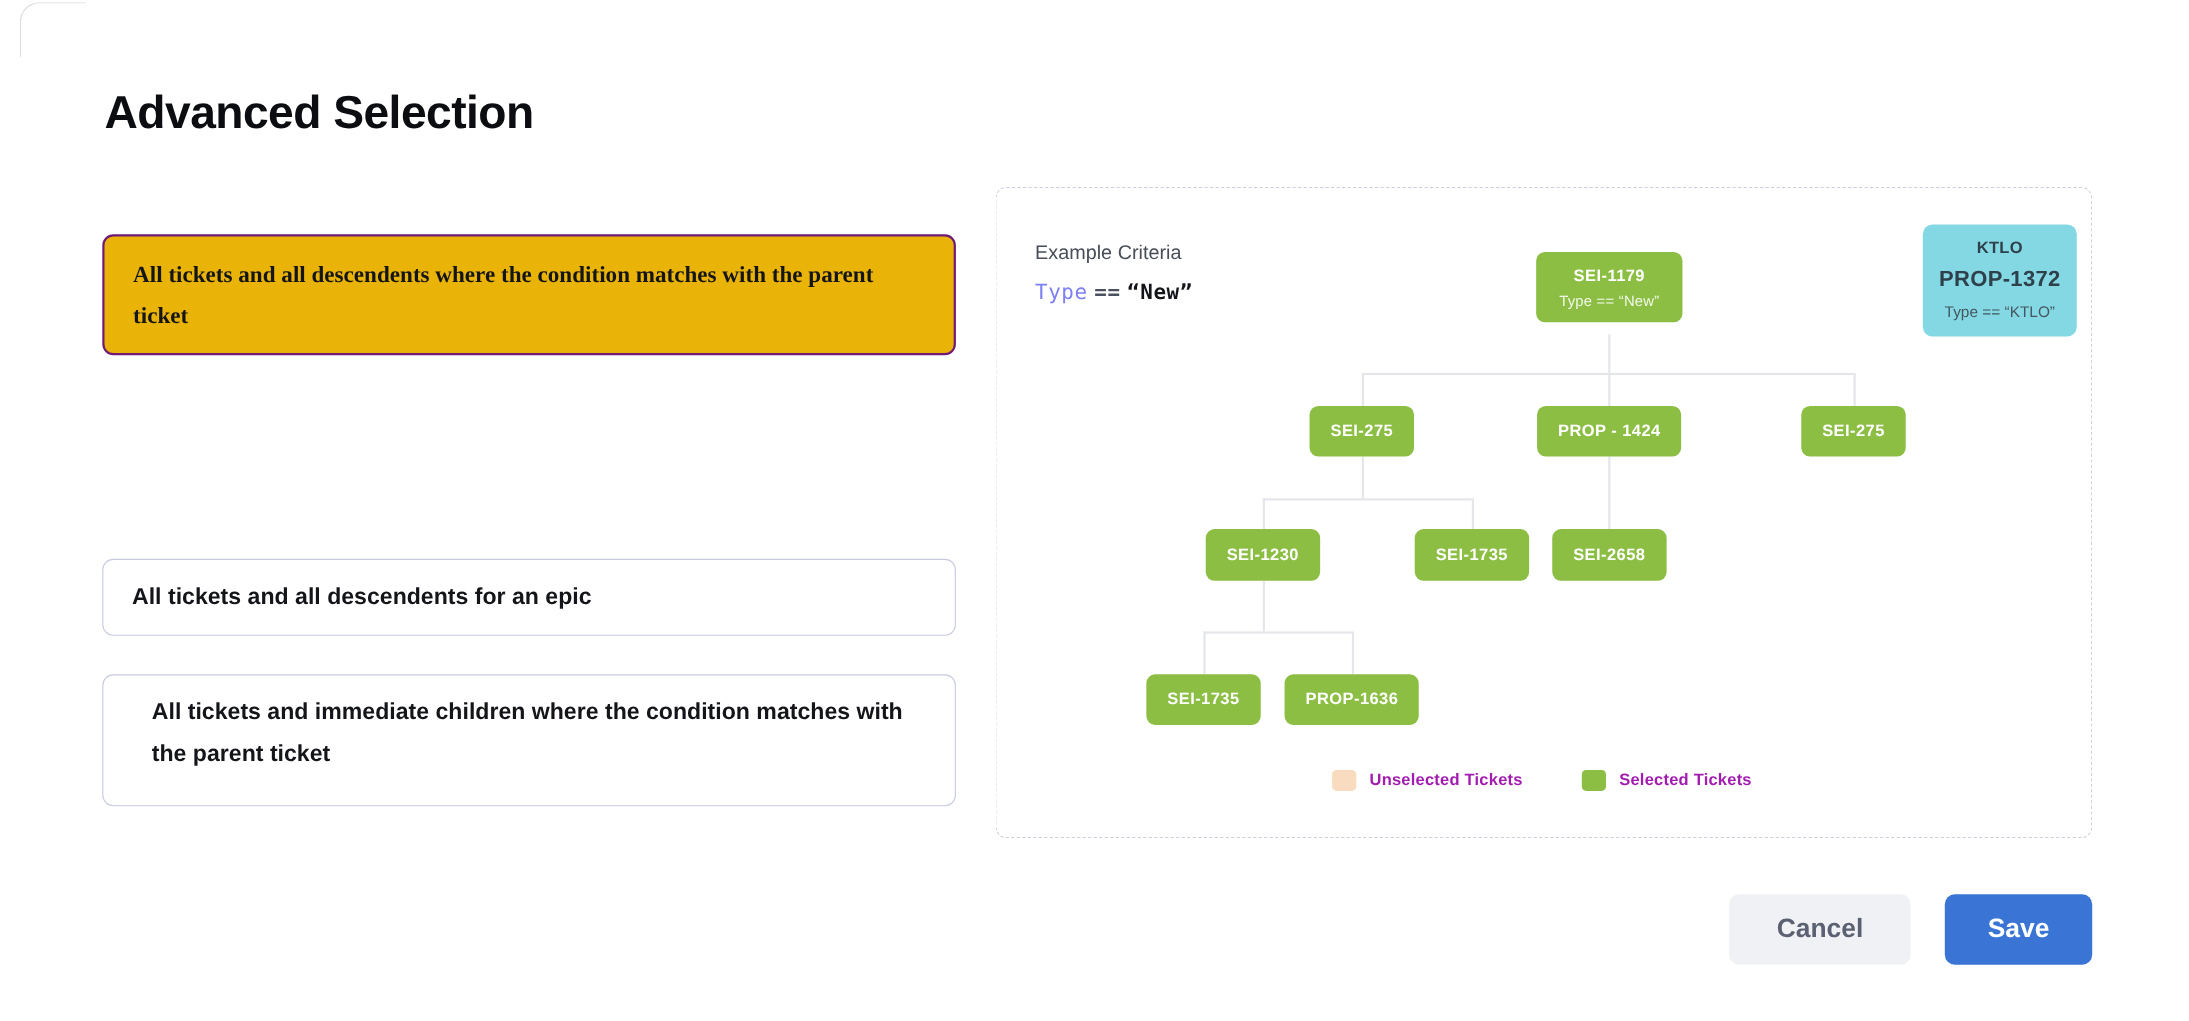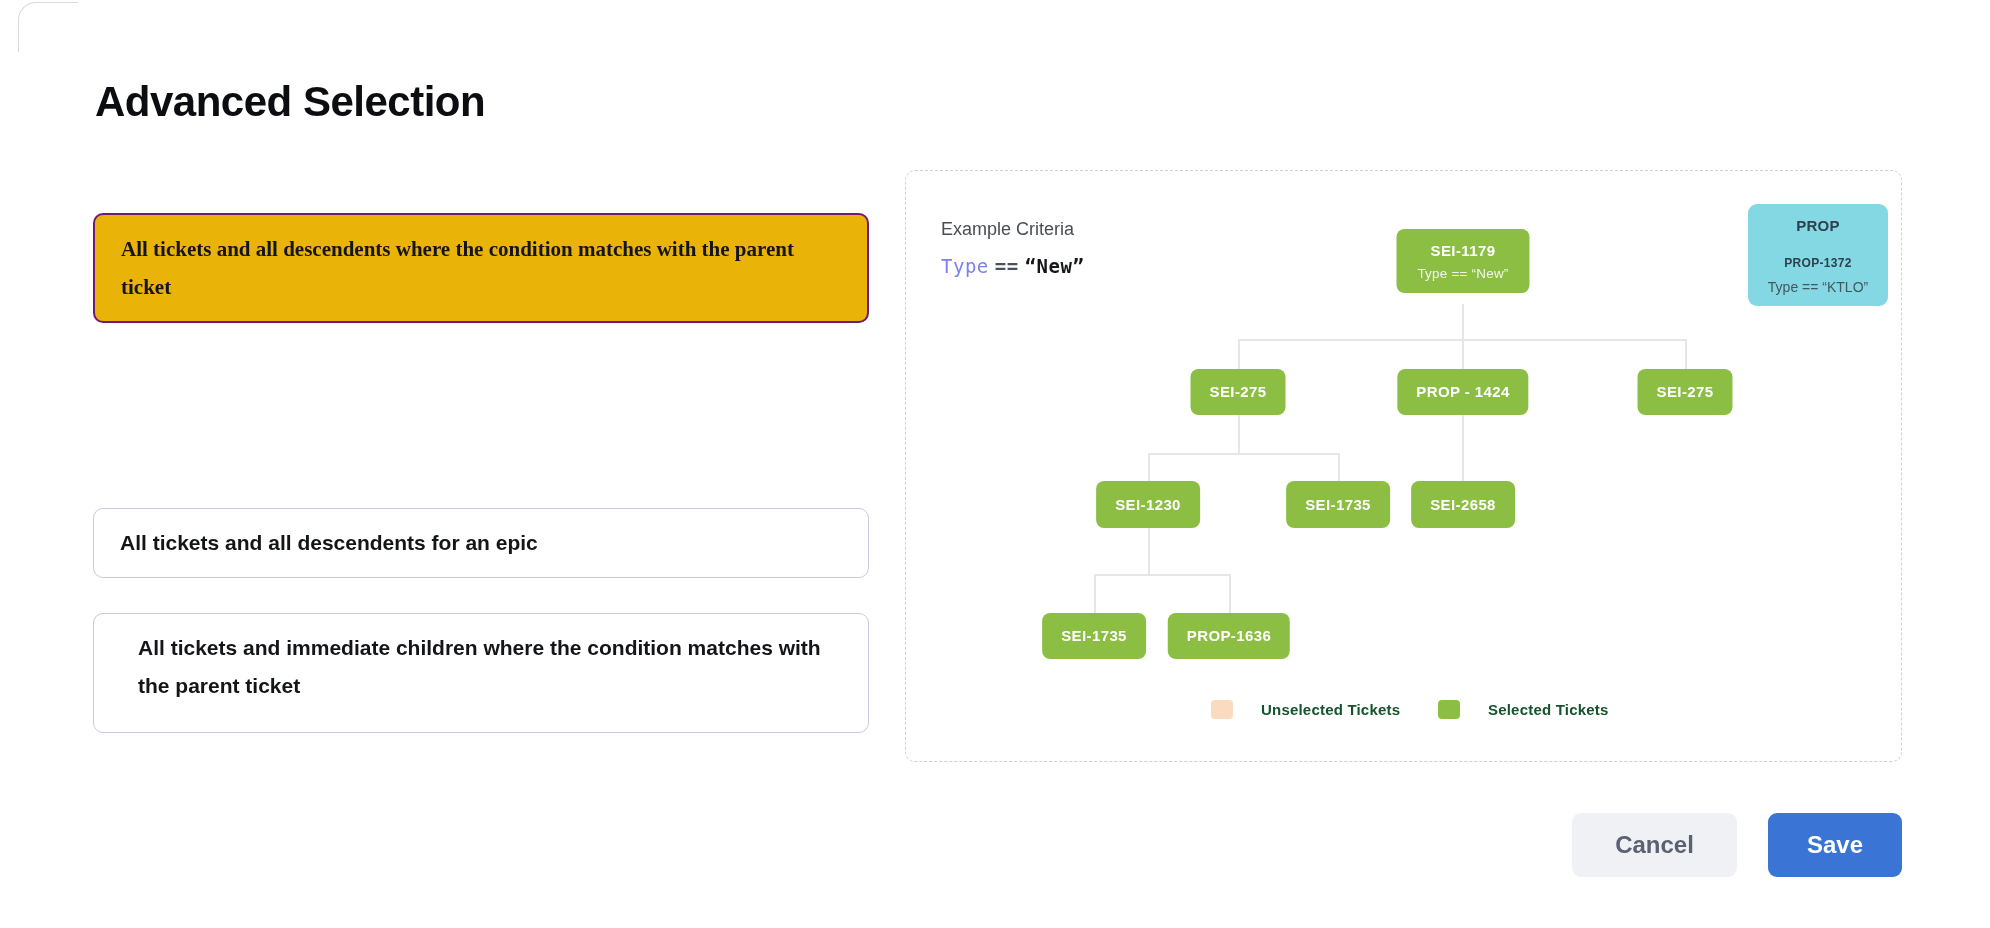--- a/index.html
+++ b/index.html
@@ -34,40 +34,40 @@
   .criteria-label { position:absolute; left:35px; top:48px; font-size:18px; color:#484d57; }
   .criteria-code  { position:absolute; left:35px; top:84px; font-family:"DejaVu Sans Mono", monospace;
                     font-size:19px; letter-spacing:0.5px; }
   .code-field { color:#7c80f2; font-weight:500; }
   .code-op    { color:#4a5160; font-weight:700; padding:0 6px; }
   .code-value { color:#15161a; font-weight:700; }
 
   .epic-card { position:absolute; left:842px; top:33px; width:140px; height:102px;
                background:#84d8e4; border-radius:9px; text-align:center; padding-top:13px; }
   .epic-type { font-size:15px; font-weight:700; color:#2e4049; letter-spacing:0.3px; }
-  .epic-id   { font-size:12px; font-weight:700; color:#2e4049; margin-top:22px; letter-spacing:0.3px; }
+  .epic-id   { font-size:20px; font-weight:700; color:#2e4049; margin-top:9px; letter-spacing:0.3px; }
   .epic-cond { font-size:14px; color:#44565e; margin-top:9px; }
 
   
   .node { position:absolute; transform:translateX(-50%); background:#8cbe44; color:#fff;
           border-radius:8px; height:46px; line-height:46px; text-align:center;
           font-size:15px; font-weight:700; letter-spacing:0.4px; padding:0 19px;
           white-space:nowrap; }
   .node.root { height:64px; line-height:normal; padding:13px 18px 0 18px; }
   .node.root .node-cond { font-weight:400; font-size:13.5px; color:rgba(255,255,255,0.88);
                           margin-top:7px; letter-spacing:0.2px; }
   
   .edge { position:absolute; background:#e4e6ea; }
   .edge.v { width:1.5px; }
   .edge.h { height:1.5px; }
 
   
   .legend-item { position:absolute; top:529px; display:flex; align-items:center; gap:12px; }
   .legend-swatch { width:22px; height:19px; border-radius:4px; }
-  .legend-label { font-size:15px; font-weight:700; color:#14532d; letter-spacing:0.2px;margin-left:16px; }
+  .legend-label { font-size:15px; font-weight:700; color:#a21caf; letter-spacing:0.2px; }
 
   
   .btn { position:absolute; top:813px; height:64px; border:none; border-radius:9px;
          font-family:"Liberation Sans", sans-serif; font-size:24px; font-weight:700;
          cursor:pointer; }
   .btn-cancel { left:1572px; width:165px; background:#f0f1f5; color:#5b6172; }
   .btn-save   { left:1768px; width:134px; background:#3a75d6; color:#ffffff; }
 </style>
 </head>
 <body>
@@ -90,21 +90,21 @@
 
   <div class="preview-panel">
 
     <div class="criteria-label">Example Criteria</div>
 
     <div class="criteria-code">
       <span class="code-field">Type</span><span class="code-op">==</span><span class="code-value">“New”</span>
     </div>
 
     <div class="epic-card">
-      <div class="epic-type">PROP</div>
+      <div class="epic-type">KTLO</div>
       <div class="epic-id">PROP-1372</div>
       <div class="epic-cond">Type == “KTLO”</div>
     </div>
 
     <div class="edge v" style="left:556px; top:133px; height:35px;"></div>
     <div class="edge h" style="left:332px; top:168px; width:447px;"></div>
     <div class="edge v" style="left:332px; top:168px; height:30px;"></div>
     <div class="edge v" style="left:556px; top:168px; height:30px;"></div>
     <div class="edge v" style="left:779px; top:168px; height:30px;"></div>
 

